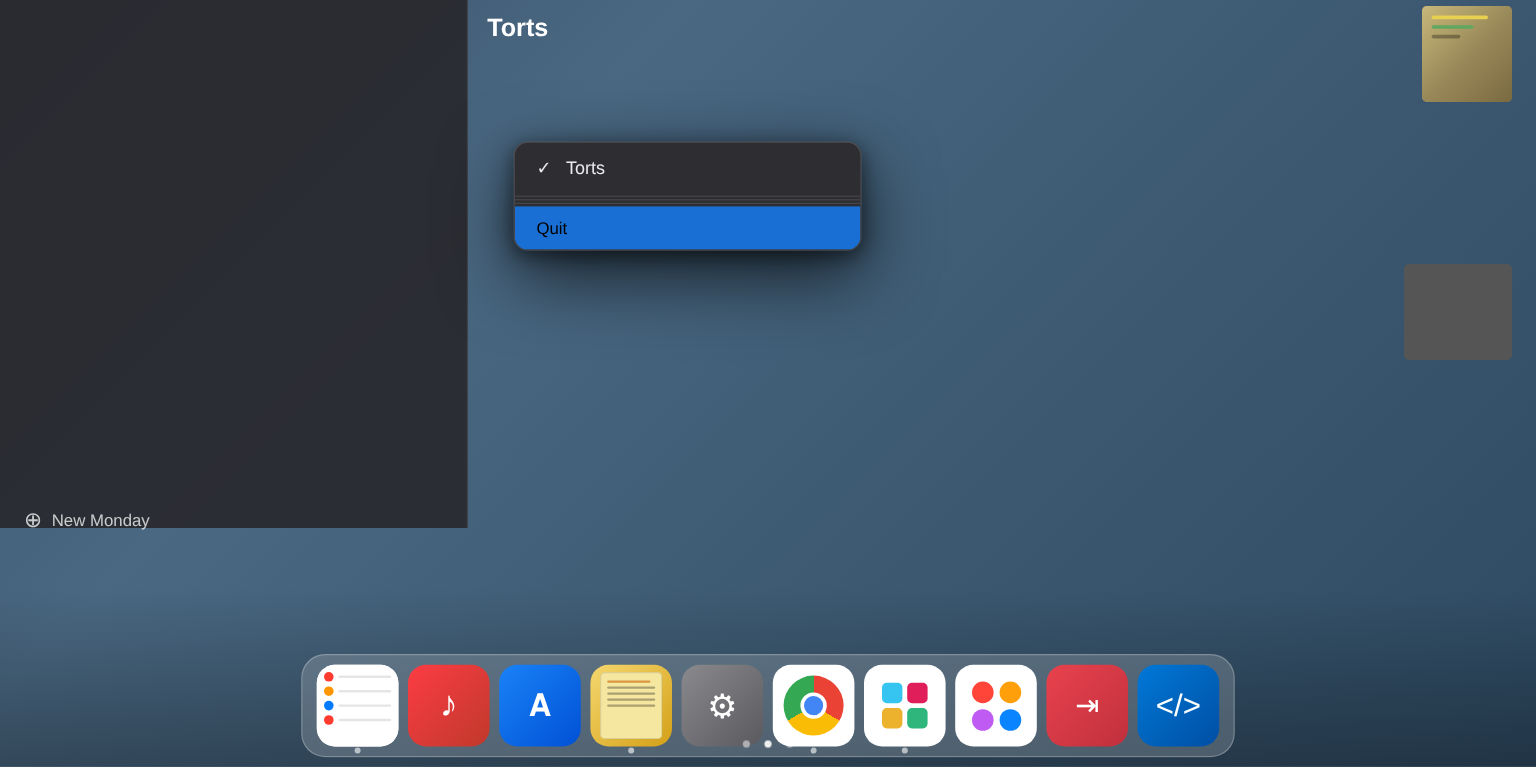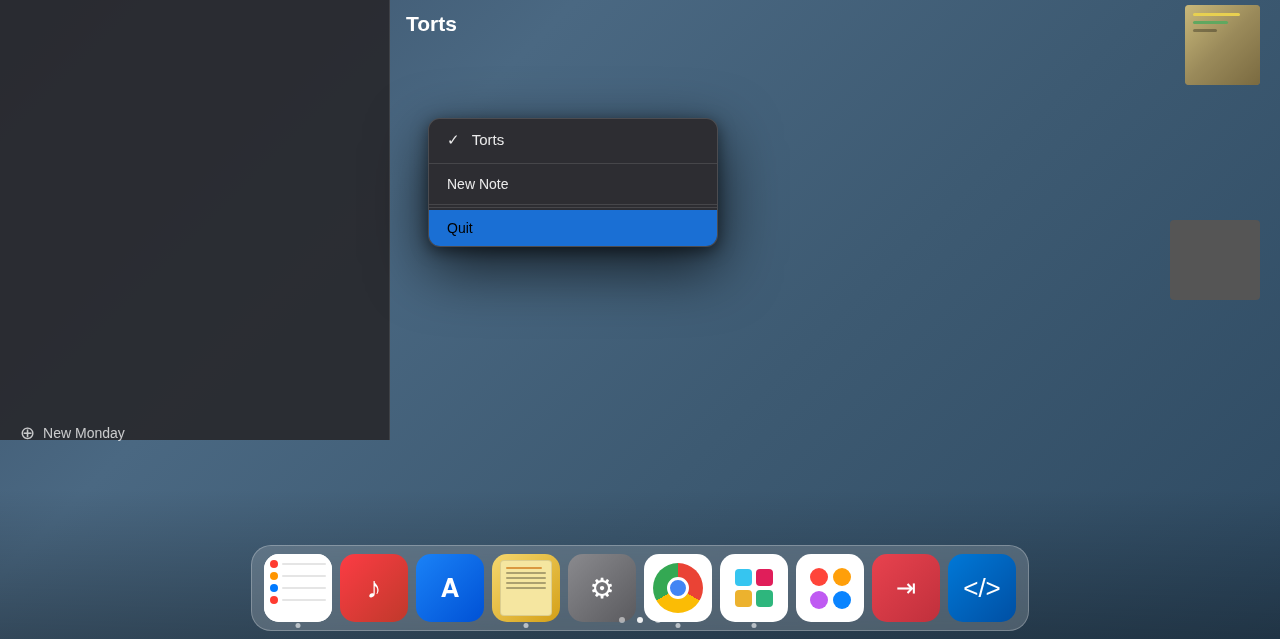--- a/index.html
+++ b/index.html
@@ -480,23 +480,20 @@
 <div class="context-menu">
 
   <div class="menu-item checked">
     <span>
       <span class="check-mark">✓ </span>
       <span>Torts</span>
     </span>
   </div>
   <div class="menu-divider"></div>
 
-  <div class="menu-item">
-    <span>New Note</span>
-  </div>
   <div class="menu-divider"></div>
 
   <div class="menu-divider"></div>
 
 
 
   <div class="menu-item highlighted">
     <span>Quit</span>
   </div>
 </div>

